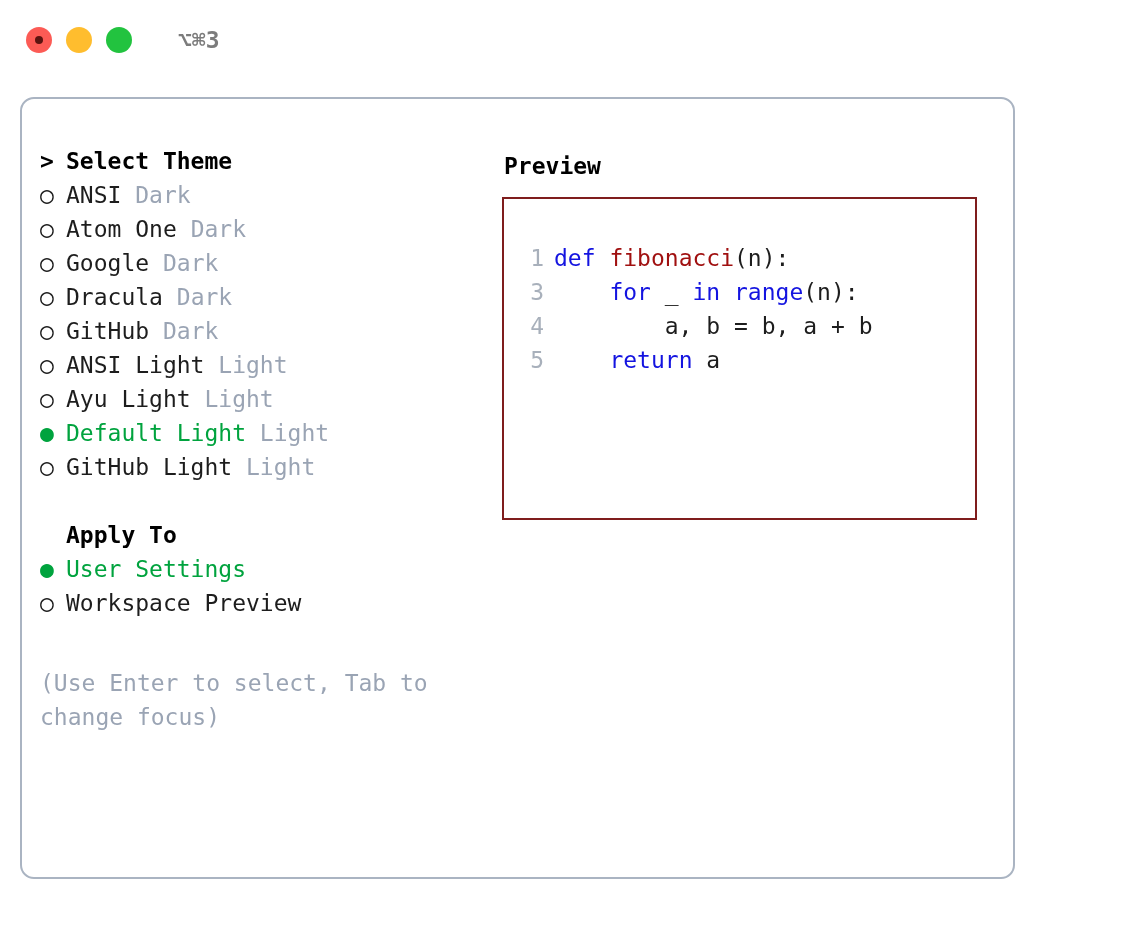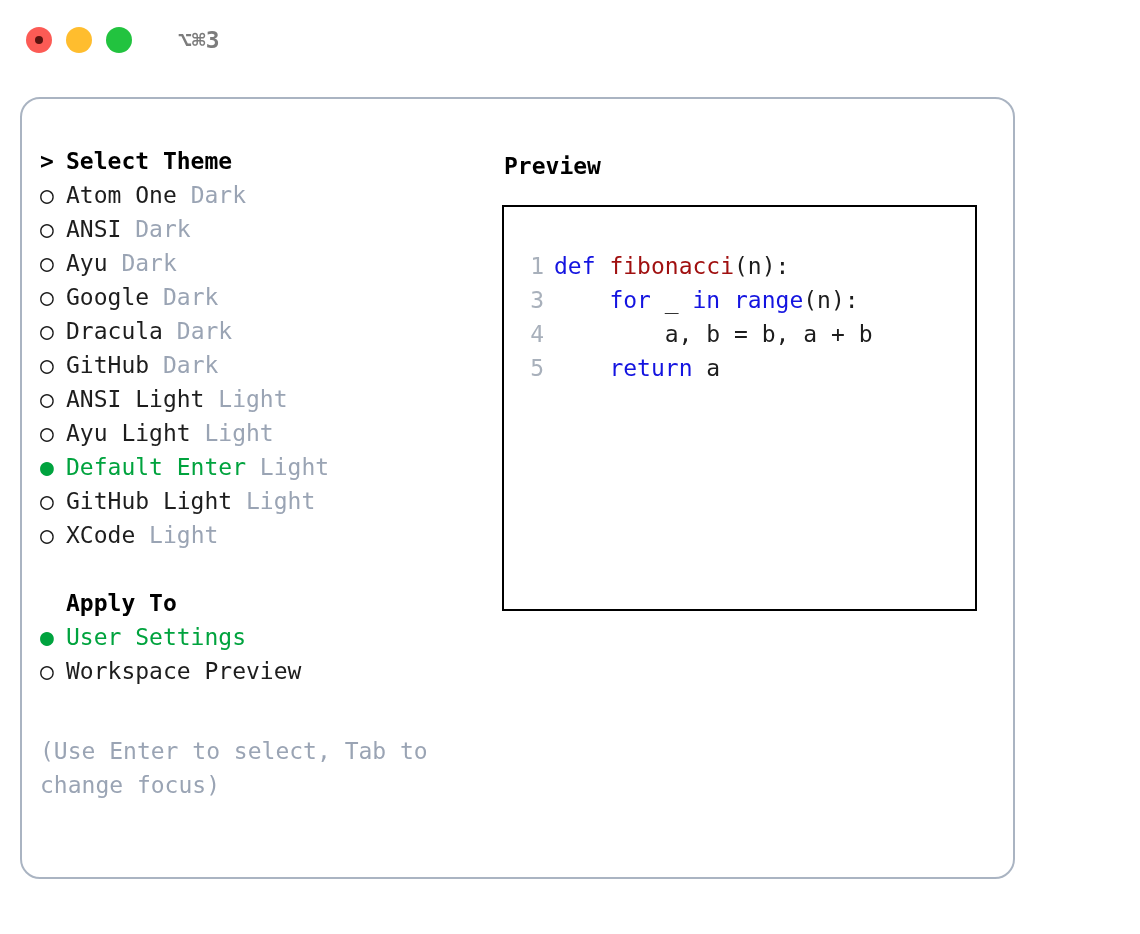--- a/index.html
+++ b/index.html
@@ -61,21 +61,21 @@
   }
 
   
   .panel {
     position: absolute;
     left: 20px;
     top: 97px;
     width: 995px;
     height: 782px;
     border: 2px solid #aab4c2;
-    border-radius: 20px;
+    border-radius: 14px;
     box-sizing: border-box;
   }
 
   .panel-inner {
     position: absolute;
     left: 0; top: 0;
     width: 100%; height: 100%;
     display: flex;
   }
 
@@ -127,24 +127,24 @@
     box-sizing: border-box;
   }
   .preview-title {
     font-size: 23px;
     line-height: 34px;
     font-weight: bold;
     color: #000000;
     margin-left: 2px;
   }
   .code-box {
-    margin-top: 22px;
+    margin-top: 14px;
     width: 475px;
-    height: 406px;
-    border: 2px solid #000000;
+    height: 323px;
+    border: 2px solid #7f1d1d;
     box-sizing: border-box;
     padding: 42px 0 0 0;
   }
   .code-line {
     font-size: 23px;
     line-height: 34px;
     white-space: pre;
     color: #1d1d1d;
     display: block;
     padding-left: 14px;
@@ -177,31 +177,29 @@
 </div>
 
 <div class="panel">
   <div class="panel-inner">
 
     <div class="left-col">
 
       <div class="tline"><span class="marker hdr">&gt;</span><span class="hdr">Select Theme</span></div>
 
       <div id="theme-items">
+          <div class="tline"><span class="marker">○</span><span class="">ANSI</span><span class="dim"> Dark</span></div>
           <div class="tline"><span class="marker">○</span><span class="">Atom One</span><span class="dim"> Dark</span></div>
-          <div class="tline"><span class="marker">○</span><span class="">ANSI</span><span class="dim"> Dark</span></div>
-          <div class="tline"><span class="marker">○</span><span class="">Ayu</span><span class="dim"> Dark</span></div>
           <div class="tline"><span class="marker">○</span><span class="">Google</span><span class="dim"> Dark</span></div>
           <div class="tline"><span class="marker">○</span><span class="">Dracula</span><span class="dim"> Dark</span></div>
           <div class="tline"><span class="marker">○</span><span class="">GitHub</span><span class="dim"> Dark</span></div>
           <div class="tline"><span class="marker">○</span><span class="">ANSI Light</span><span class="dim"> Light</span></div>
           <div class="tline"><span class="marker">○</span><span class="">Ayu Light</span><span class="dim"> Light</span></div>
-          <div class="tline"><span class="marker sel">●</span><span class="sel">Default Enter</span><span class="dim"> Light</span></div>
+          <div class="tline"><span class="marker sel">●</span><span class="sel">Default Light</span><span class="dim"> Light</span></div>
           <div class="tline"><span class="marker">○</span><span class="">GitHub Light</span><span class="dim"> Light</span></div>
-          <div class="tline"><span class="marker">○</span><span class="">XCode</span><span class="dim"> Light</span></div>
         </div>
 
       <span class="spacer-line"></span>
 
       <div class="tline"><span class="marker"> </span><span class="hdr">Apply To</span></div>
 
       <div id="apply-items">
           <div class="tline"><span class="marker sel">●</span><span class="sel">User Settings</span></div>
           <div class="tline"><span class="marker">○</span><span class="">Workspace Preview</span></div>
         </div>

